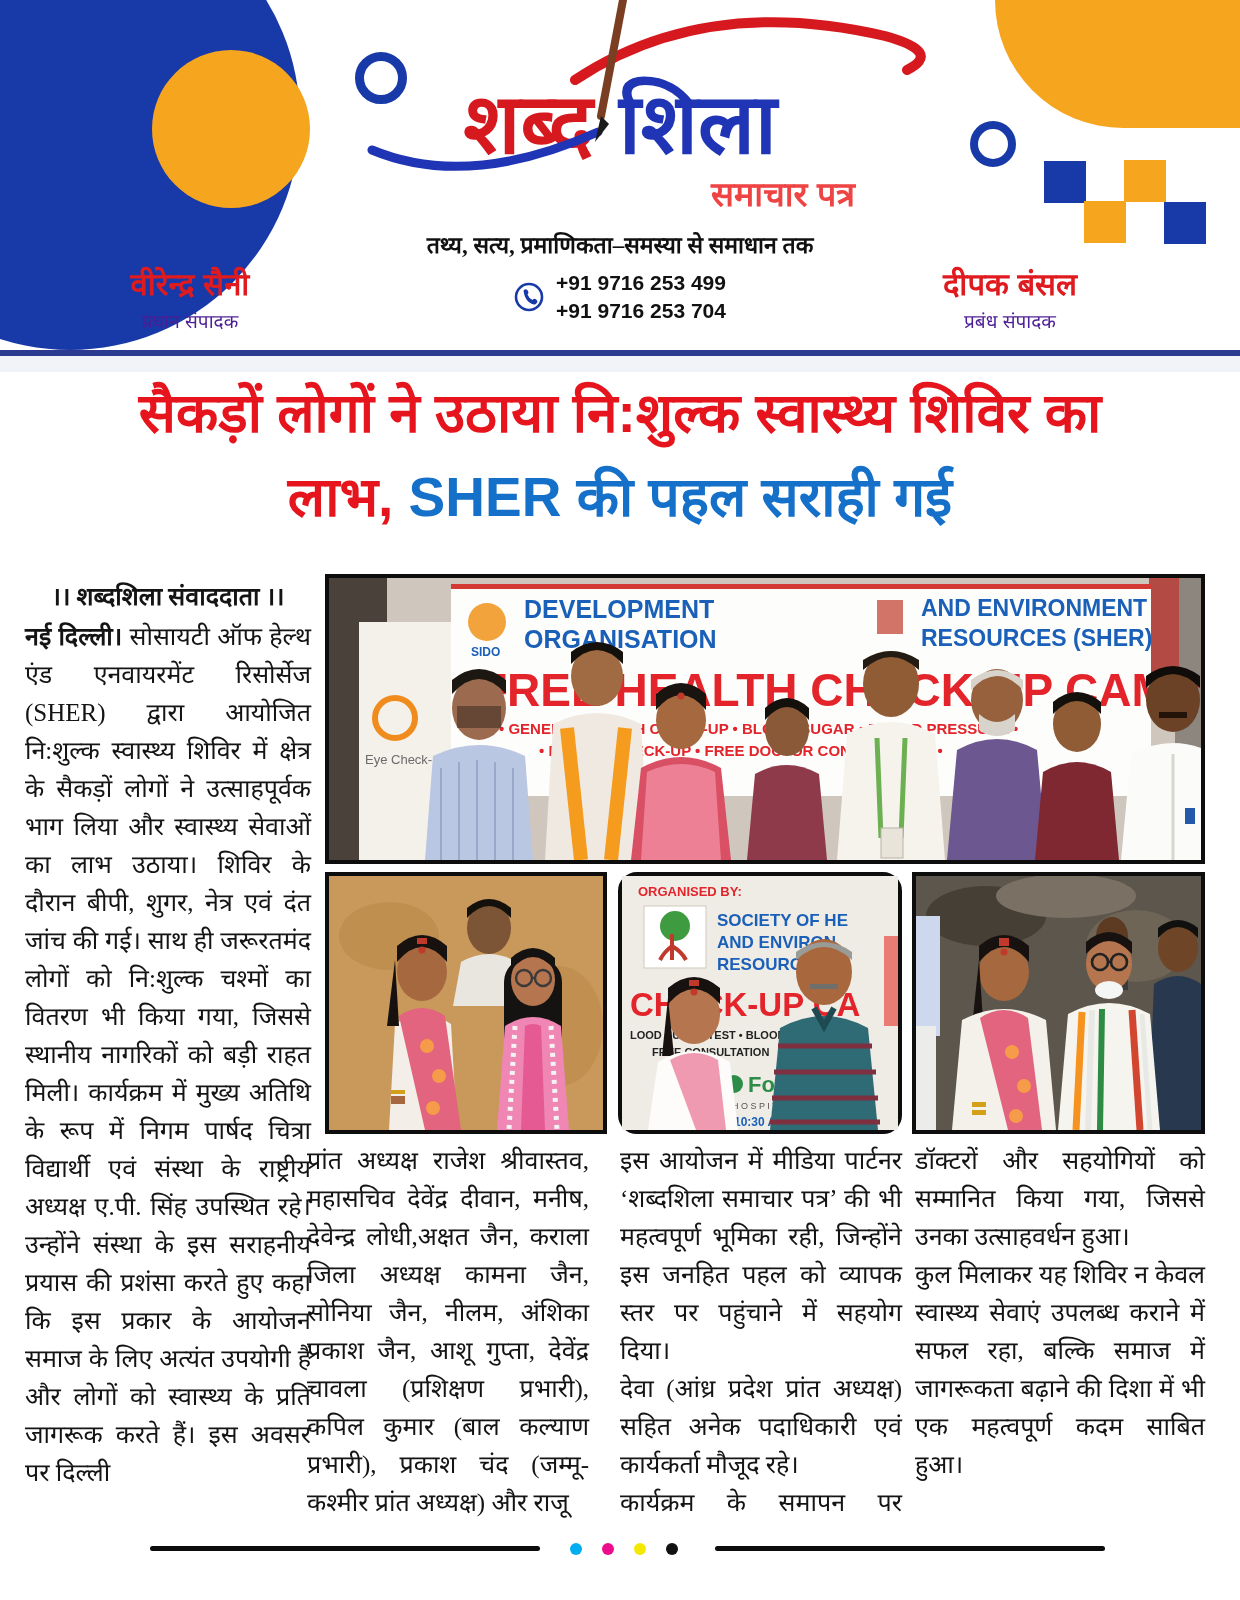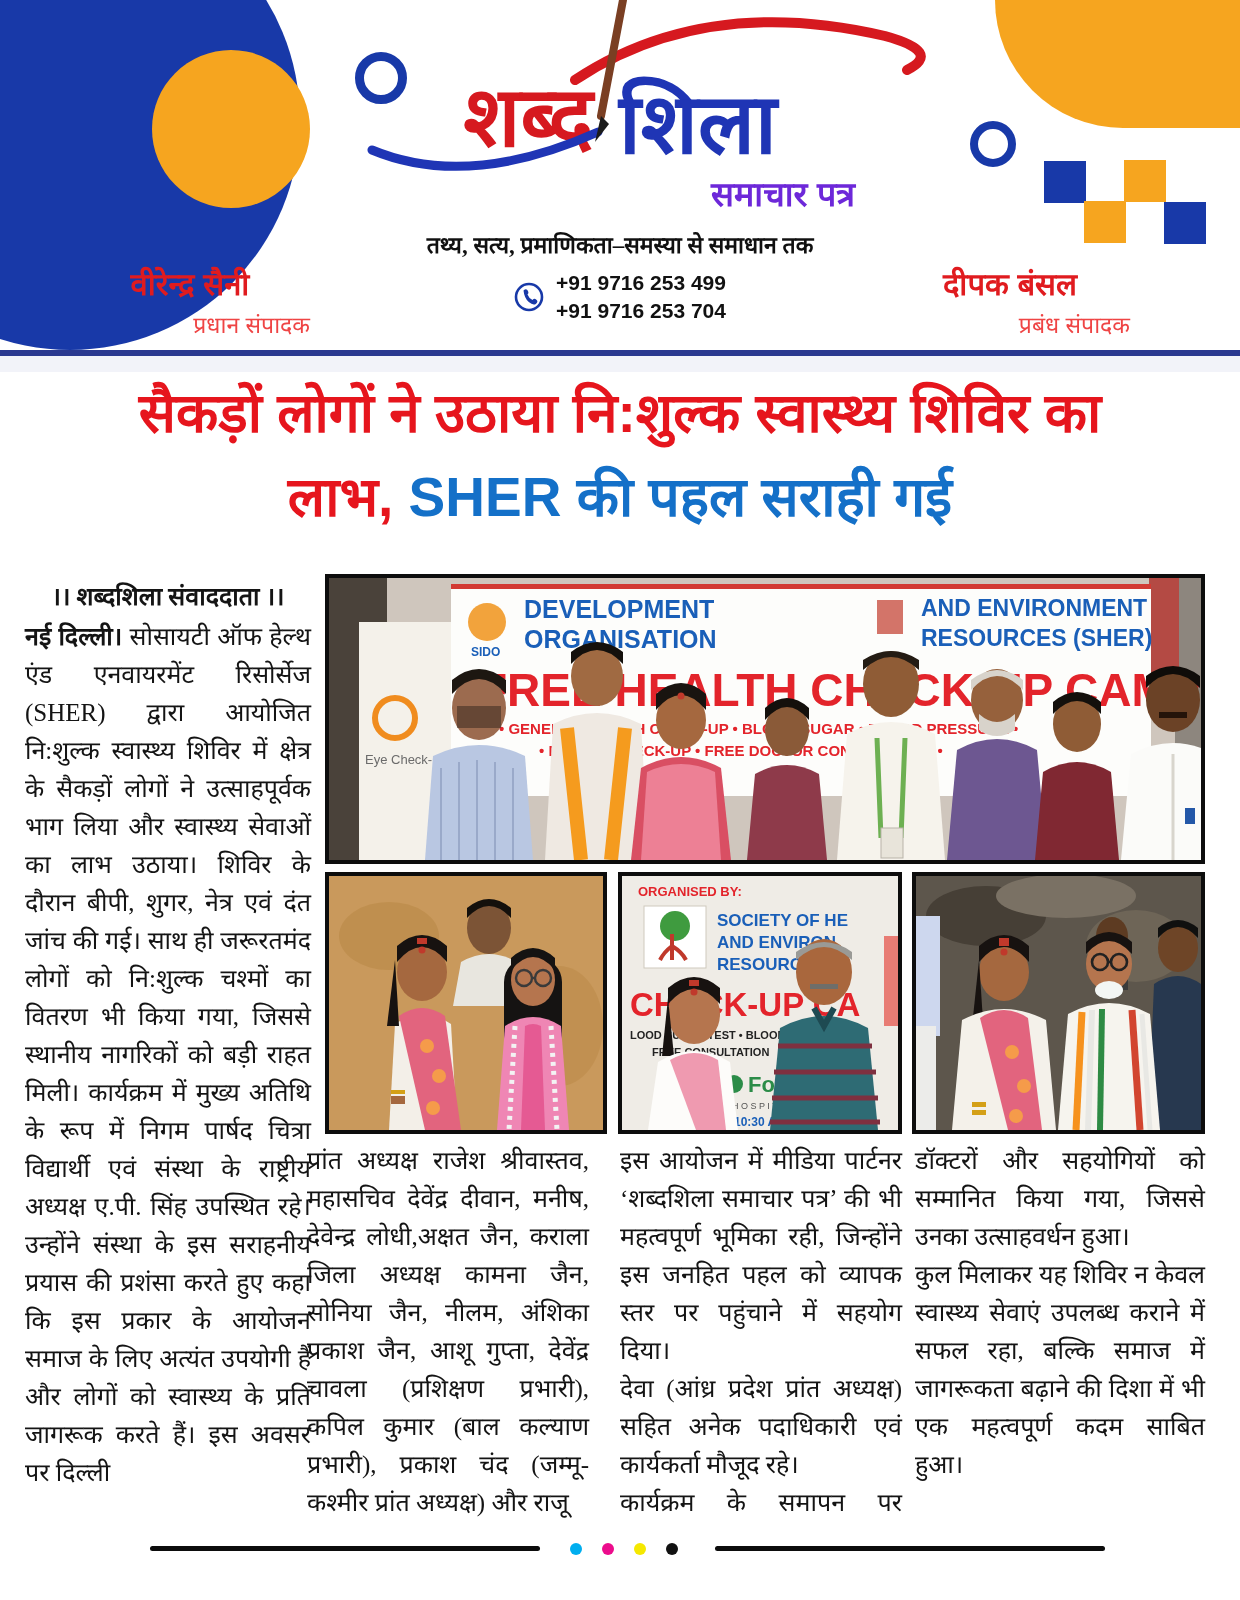--- a/index.html
+++ b/index.html
@@ -18,37 +18,37 @@
   .ring-right{left:970px;top:121px;width:30px;height:30px;border:8px solid #1839a8;}
   .orange-corner{left:995px;top:0;width:245px;height:128px;background:#f6a51f;border-bottom-left-radius:130px;}
   .sq{position:absolute;width:42px;height:42px;}
   .sq-blue1{left:1044px;top:161px;background:#1839a8;}
   .sq-orange1{left:1124px;top:160px;background:#f6a51f;}
   .sq-orange2{left:1084px;top:201px;background:#f6a51f;}
   .sq-blue2{left:1164px;top:202px;background:#1839a8;}
   
   .masthead-center{position:absolute;left:330px;top:28px;width:580px;text-align:center;}
   .logo-row{position:relative;display:flex;justify-content:center;align-items:flex-end;height:138px;}
-  .logo-w1{font-family:Liberation Mono, monospace;font-weight:bold;font-size:84px;line-height:1;color:#d6191f;}
+  .logo-w1{font-family:Liberation Sans, sans-serif;font-weight:bold;font-size:84px;line-height:1;color:#d6191f;}
   .logo-w2{font-family:"Liberation Sans","DejaVu Sans",sans-serif;font-weight:bold;font-size:84px;line-height:1;color:#1f35b5;margin-left:26px;}
   .pen-svg{position:absolute;left:257px;top:-32px;}
   .swoosh-red{position:absolute;left:225px;top:-20px;pointer-events:none;}
   .swoosh-blue{position:absolute;left:28px;top:96px;pointer-events:none;}
-  .logo-sub{font-family:"Liberation Sans","DejaVu Sans",sans-serif;font-weight:bold;font-size:34px;color:#6d28d9;text-align:right;width:470px;margin:4px auto 12px;}
+  .logo-sub{font-family:"Liberation Sans","DejaVu Sans",sans-serif;font-weight:bold;font-size:34px;color:#ef4444;text-align:right;width:470px;margin:4px auto 12px;}
   .tagline{font-family:Liberation Serif, serif;font-weight:bold;font-size:23px;color:#101010;margin-top:12px;}
   .contact-row{display:flex;align-items:center;justify-content:center;margin-top:9px;
     font-family:"Liberation Sans","DejaVu Sans",sans-serif;font-weight:bold;font-size:21px;color:#111;}
   .contact-icon{width:30px;height:30px;margin-right:12px;flex:0 0 auto;}
   .phones{text-align:center;line-height:28px;}
   
   .editor{position:absolute;text-align:center;width:240px;}
   .editor-left{left:70px;top:262px;}
   .editor-right{left:890px;top:262px;}
   .editor-name{font-family:"Liberation Sans","DejaVu Sans",sans-serif;font-weight:bold;font-size:31px;color:#e01b1f;}
-  .editor-role{font-family:"Liberation Sans","DejaVu Sans",sans-serif;font-size:23px;color:#ef4444;margin-top:4px;text-align:right;}
+  .editor-role{font-family:"Liberation Sans","DejaVu Sans",sans-serif;font-size:19px;color:#4c1d95;margin-top:4px;}
   
   .divider{position:absolute;left:0;top:350px;width:1240px;height:6px;background:#2b3990;}
   .divider-tint{position:absolute;left:0;top:356px;width:1240px;height:16px;background:#f2f3f9;}
   .headline{position:absolute;left:30px;top:372px;width:1180px;text-align:center;
     font-family:"Liberation Sans","DejaVu Sans",sans-serif;font-weight:bold;}
   .headline .l1{font-size:55px;line-height:82px;color:#e6151d;}
   .headline .l2{font-size:55px;line-height:86px;}
   .headline .l2 .red{color:#e6151d;}
   .headline .l2 .blue{color:#1470c8;}
   
@@ -231,21 +231,21 @@
       <path d="M182,94 q22,-26 44,0 l0,-12 q-22,-20 -44,0 Z" fill="#151312"></path>
       <circle cx="195" cy="102" r="8" fill="none" stroke="#3a3a3a" stroke-width="2.4"></circle>
         <circle cx="214" cy="102" r="8" fill="none" stroke="#3a3a3a" stroke-width="2.4"></circle>
         <line x1="203" y1="102" x2="206" y2="102" stroke="#3a3a3a" stroke-width="2.4"></line>
       <path d="M168,254 L176,150 Q204,132 232,150 L240,254 Z" fill="#ef86b4"></path>
       <path d="M186,150 L180,254 M222,150 L228,254" stroke="#f3f3f3" stroke-width="5" stroke-dasharray="4 5"></path>
       <path d="M196,150 Q204,146 212,150 L216,254 L192,254 Z" fill="#e55a93"></path>
     </svg>
   </figure>
 
-  <figure class="photo photo-2" style="margin:0;">
+  <figure class="photo photo-2" style="margin:0;border-radius:19px;">
     <svg width="276" height="254" viewBox="0 0 276 254">
       <rect width="276" height="254" fill="#efece6"></rect>
       <text x="16" y="20" font-family="Liberation Sans, sans-serif" font-weight="bold" font-size="13" fill="#e3242b">ORGANISED BY:</text>
       <rect x="22" y="30" width="62" height="62" fill="#ffffff" stroke="#cfc9bd"></rect>
       <circle cx="53" cy="50" r="15" fill="#3f9b3f"></circle>
         <path d="M50,58 L50,84 M50,70 Q42,76 38,84 M50,70 Q60,76 64,84" stroke="#c0392b" stroke-width="4" fill="none"></path>
       <text x="95" y="50" font-family="Liberation Sans, sans-serif" font-weight="bold" font-size="17" fill="#1a5fb8">SOCIETY OF HE</text>
       <text x="95" y="72" font-family="Liberation Sans, sans-serif" font-weight="bold" font-size="17" fill="#1a5fb8">AND ENVIRON</text>
       <text x="95" y="94" font-family="Liberation Sans, sans-serif" font-weight="bold" font-size="17" fill="#1a5fb8">RESOURCES (</text>
       <text x="8" y="140" font-family="Liberation Sans, sans-serif" font-weight="bold" font-size="33" fill="#e3242b">CHECK-UP CA</text>

